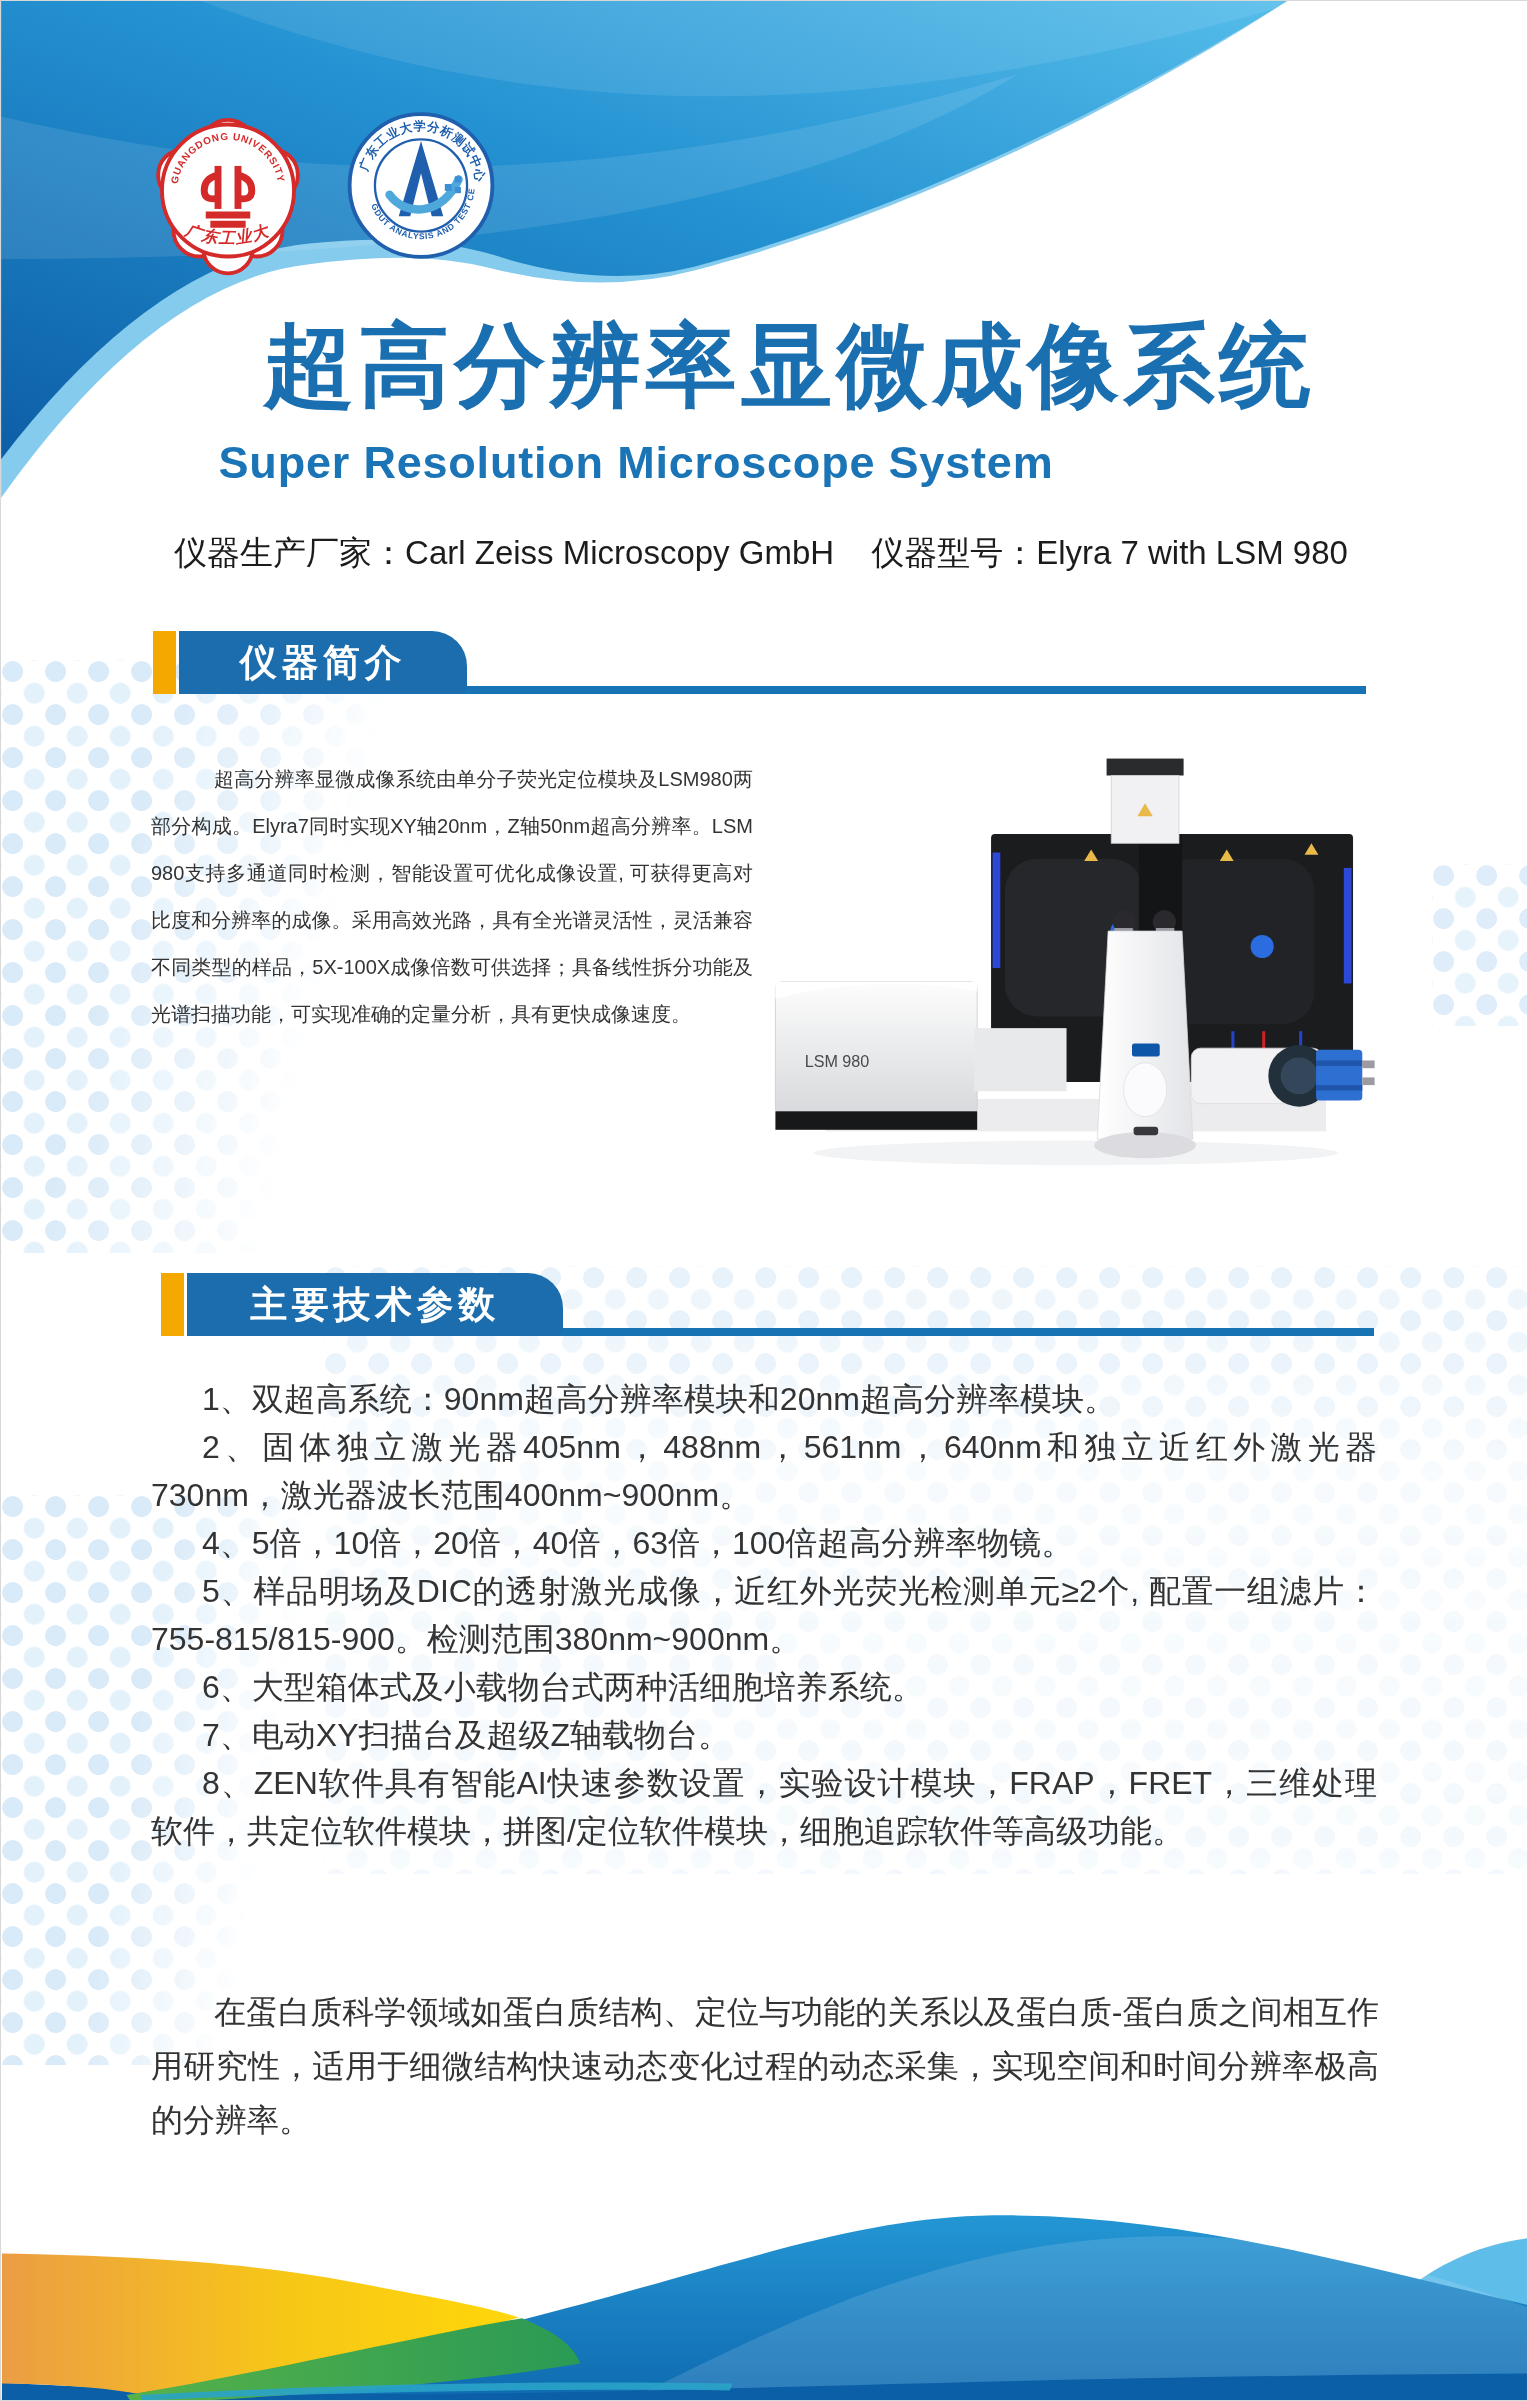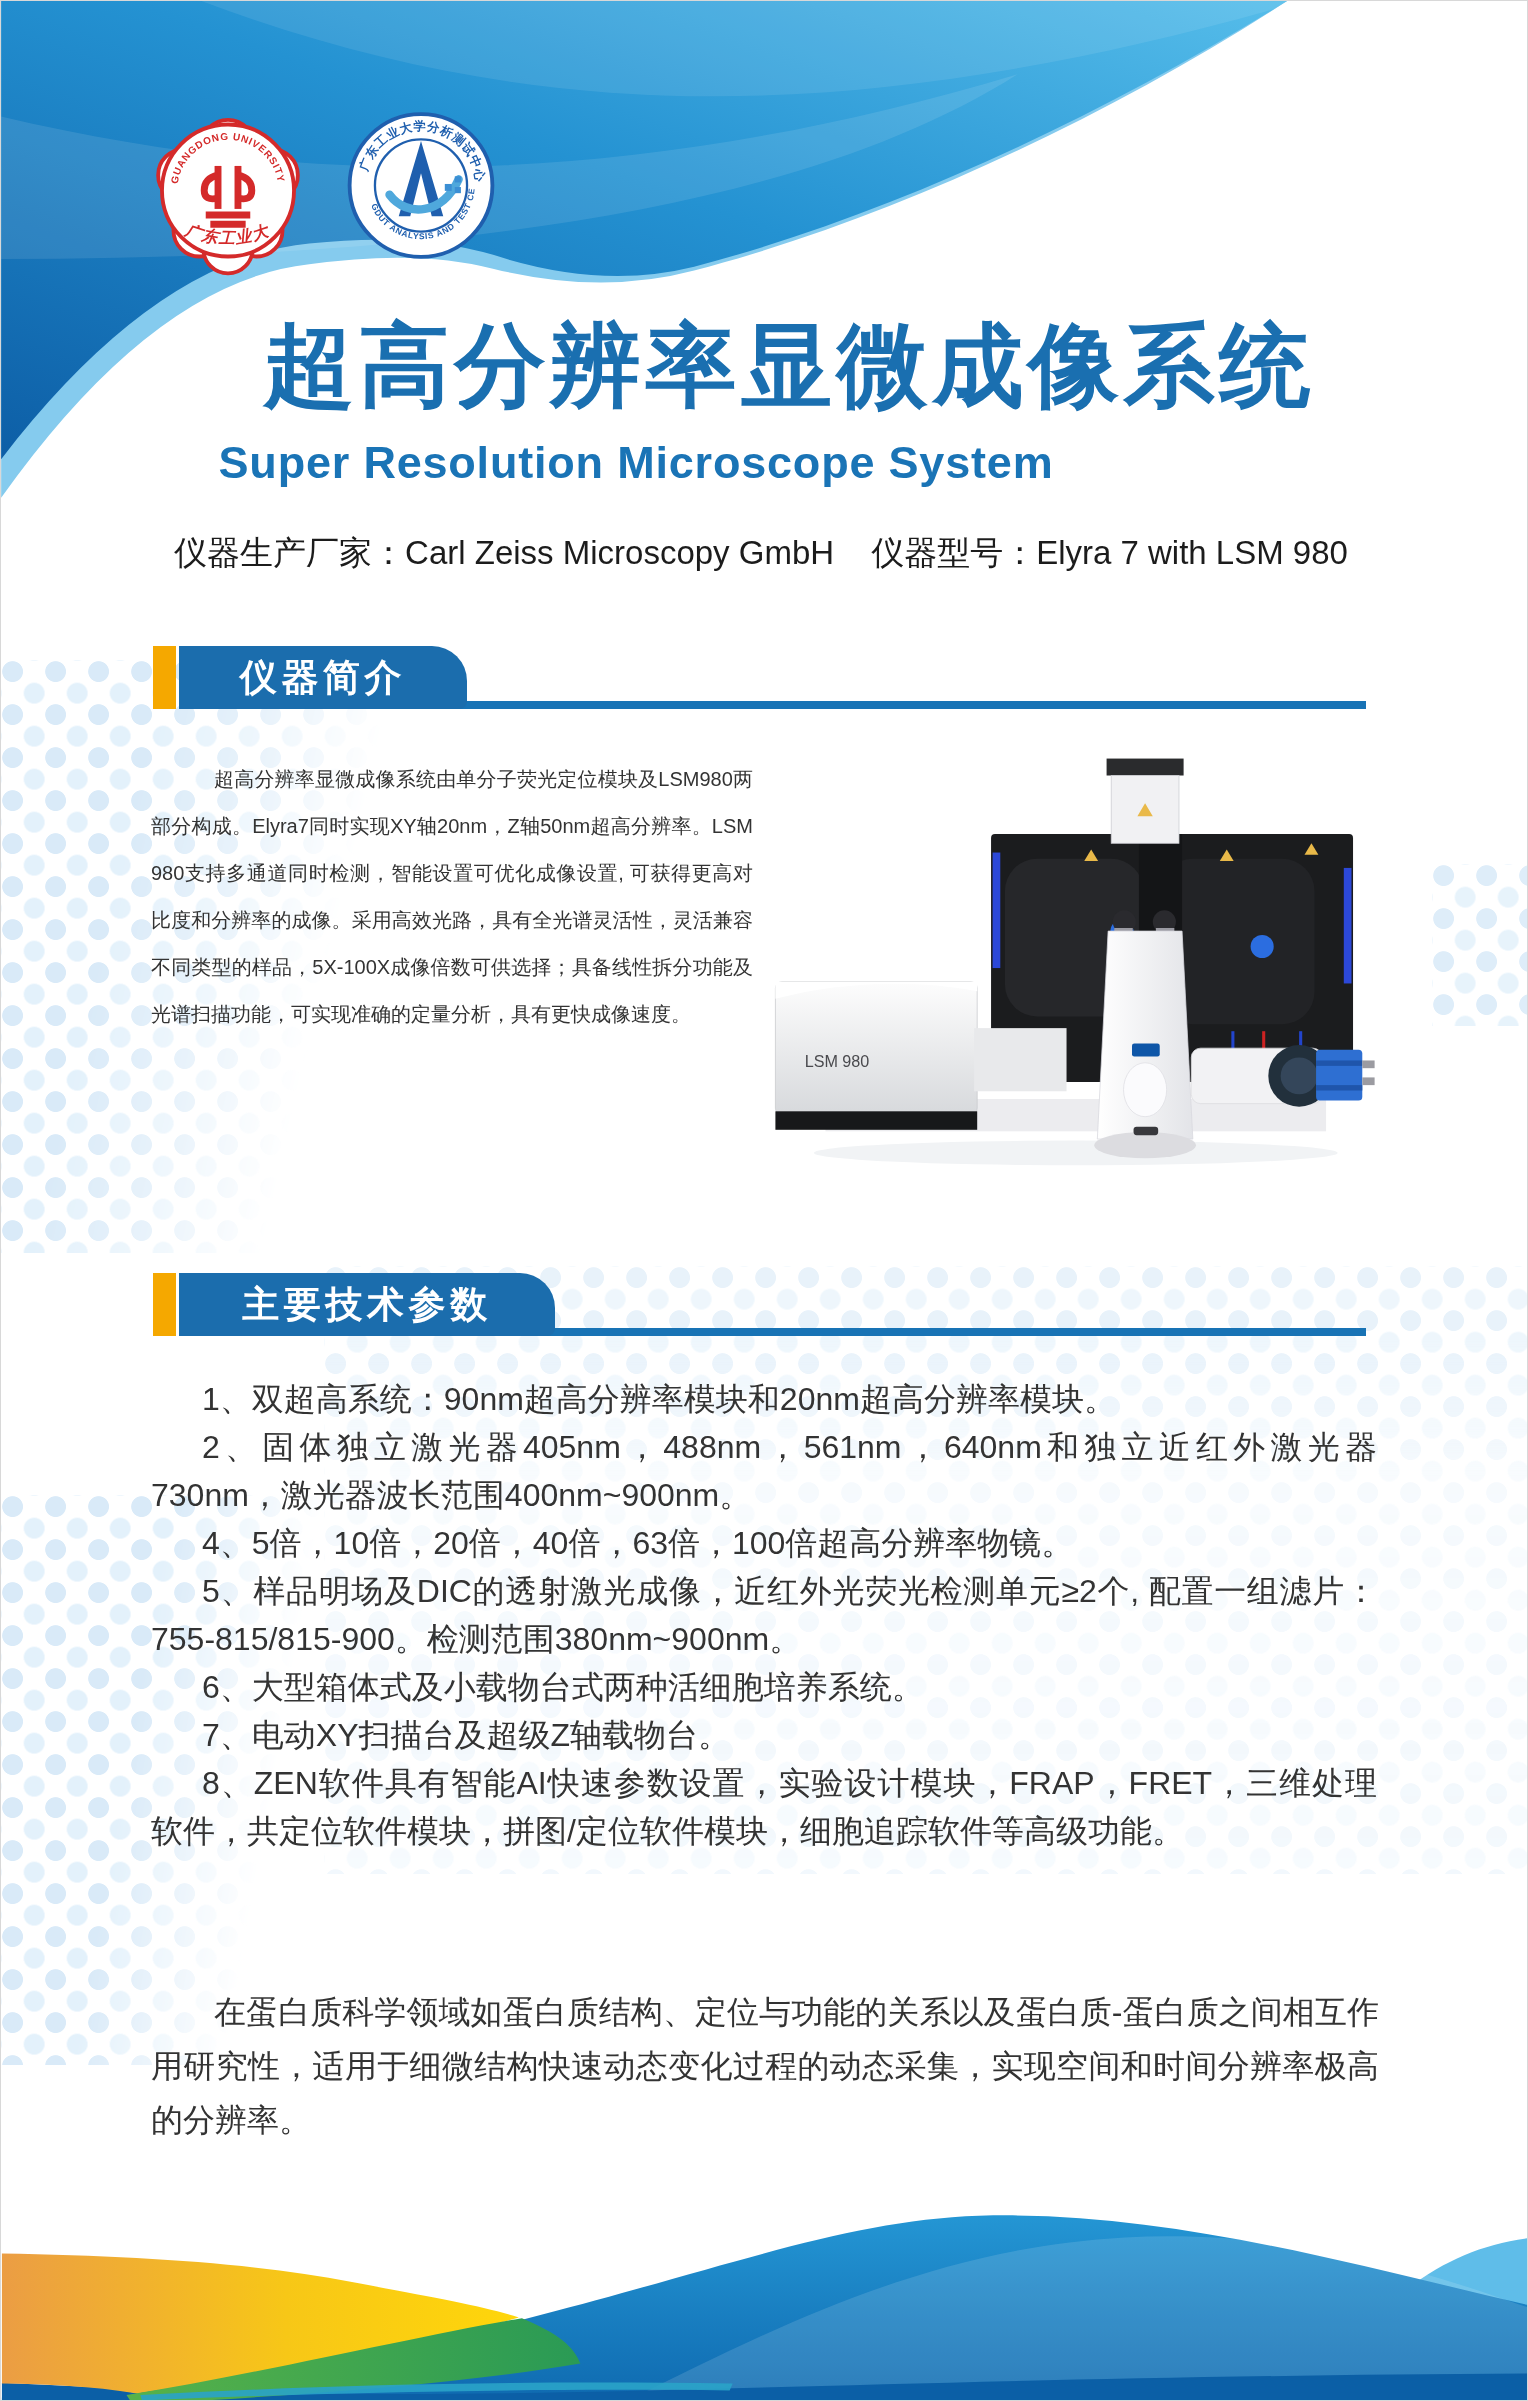--- a/index.html
+++ b/index.html
@@ -58,23 +58,23 @@
     position:absolute;left:0;top:0;width:23px;height:63px;background:#f5a800;
   }
   .section-header .tab{
     position:absolute;left:26px;top:0;height:63px;background:#1b6dad;
     border-radius:0 35px 7.7px 0;color:#ffffff;font-size:37px;font-weight:bold;
     letter-spacing:4.6px;display:flex;align-items:center;justify-content:center;
   }
   .section-header .rule{
     position:absolute;left:28px;bottom:0;height:7.7px;background:#1873b5;
   }
-  #sec-intro-header{top:645px;width:1215px;}
+  #sec-intro-header{top:630px;width:1215px;}
   #sec-intro-header .tab{width:288px;}
-  #sec-specs-header{top:1272px;width:1215px;}
+  #sec-specs-header{top:1272px;width:1215px;margin-left:8px;}
   #sec-specs-header .tab{width:376px;}
   #sec-app-header{top:1883px;width:1215px;}
   #sec-app-header .tab{width:302px;}
   .section-header .rule{width:1185px;}
   
   #intro-paragraph{
     position:absolute;z-index:2;left:150px;top:755px;width:602px;
     font-size:20px;line-height:47px;color:#333333;text-align:justify;
     text-indent:63px;margin:0;
   }

